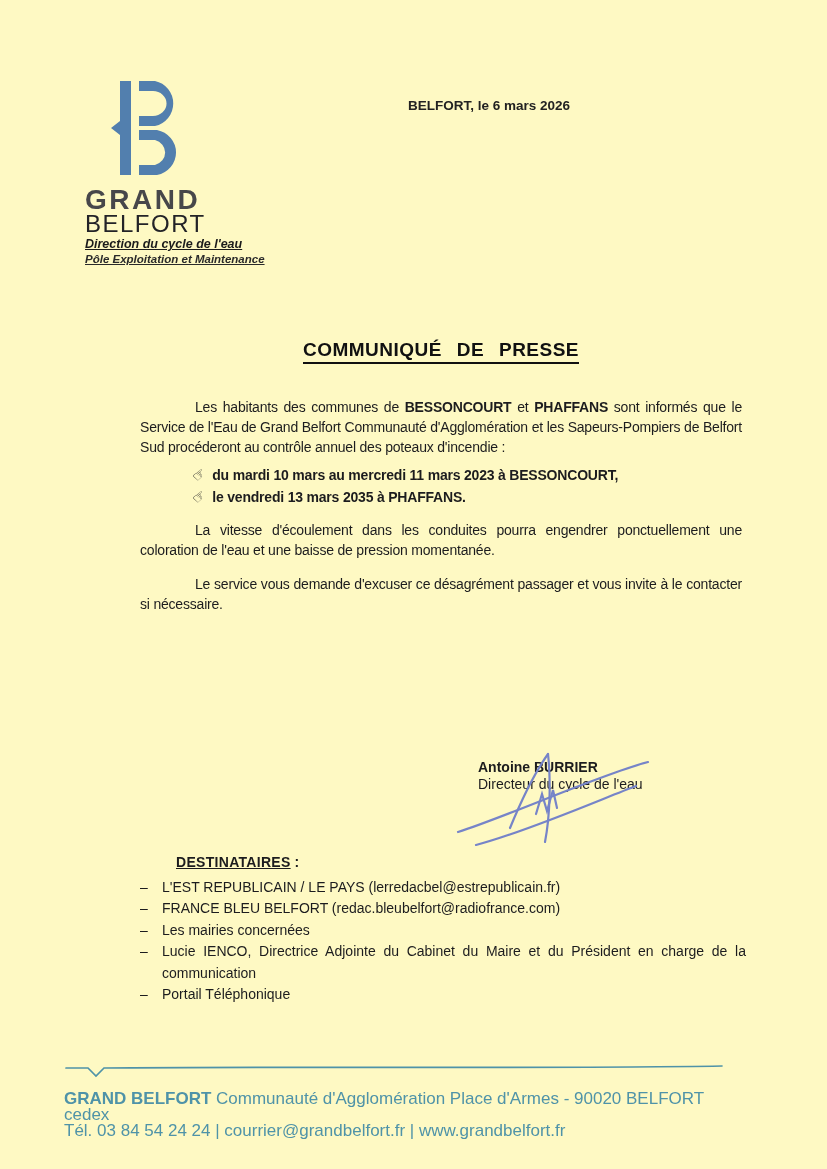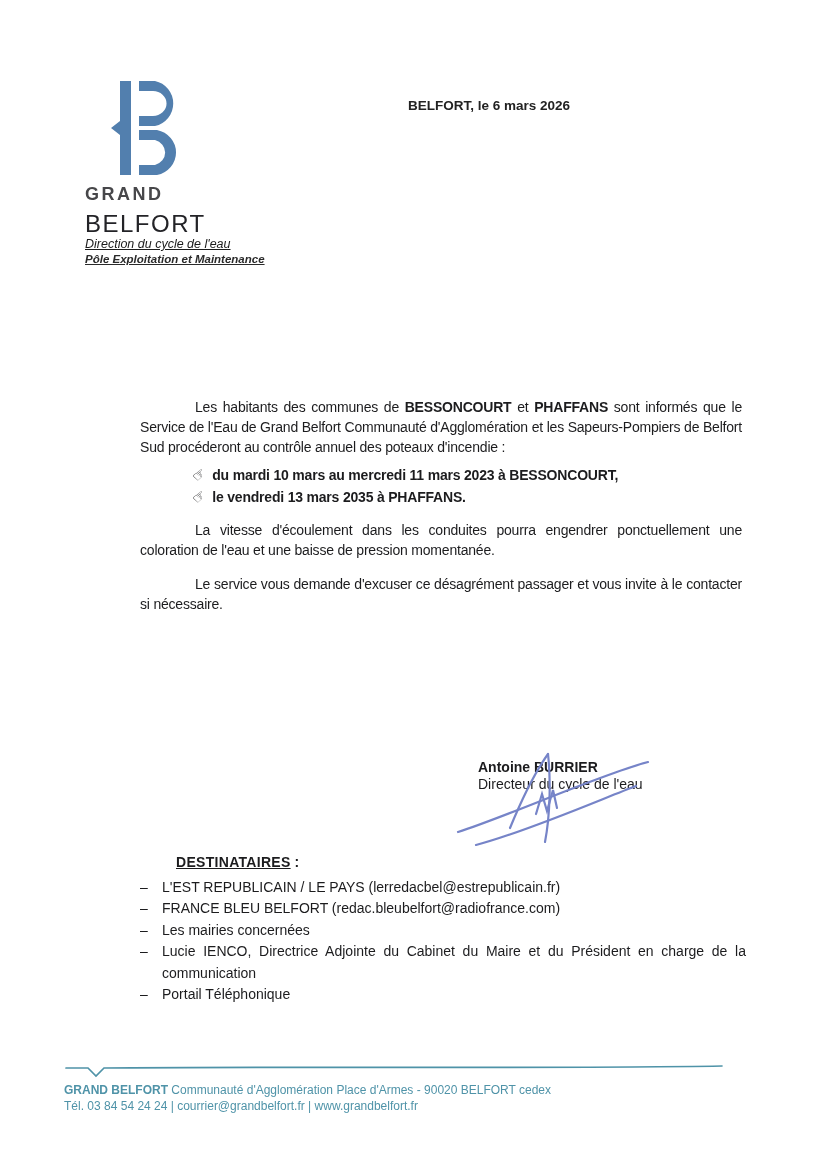--- a/index.html
+++ b/index.html
@@ -1,29 +1,29 @@
 <!DOCTYPE html>
 <html><head>
 <meta charset="utf-8">
 <style>
   html,body{margin:0;padding:0;background:#e8e8e8;}
   .page{
     position:relative;width:827px;height:1169px;margin:0 auto;
-    background:#ffffff;overflow:hidden;
+    background:#fef9c3;overflow:hidden;
     font-family:"Liberation Sans","DejaVu Sans",sans-serif;
     color:#1c1c1e;
   }
   
   .date-line{position:absolute;left:408px;top:98px;font-size:13.5px;font-weight:bold;color:#222;}
   
   .logo{position:absolute;left:85px;top:80px;width:170px;}
   .logo svg.bmark{display:block;margin-left:13px;}
-  .logo-grand{position:absolute;left:0;top:104px;font-size:18px;font-weight:bold;letter-spacing:2.5px;color:#47474a;}
+  .logo-grand{position:absolute;left:0;top:104px;font-size:28px;font-weight:bold;letter-spacing:2.5px;color:#47474a;}
   .logo-belfort{position:absolute;left:0;top:130px;font-size:24px;letter-spacing:1.5px;color:#232327;}
-  .logo-dept1{position:absolute;left:0;top:157px;font-size:12.5px;font-weight:normal;font-style:italic;text-decoration:underline;color:#1b1b1b;white-space:nowrap;}
+  .logo-dept1{position:absolute;left:0;top:157px;font-size:12.5px;font-weight:bold;font-style:italic;text-decoration:underline;color:#1b1b1b;white-space:nowrap;}
   .logo-dept2{position:absolute;left:0;top:173px;font-size:11.5px;font-weight:bold;font-style:italic;text-decoration:underline;color:#2a2a2a;white-space:nowrap;text-align:center;}
   
   .title-wrap{position:absolute;left:140px;top:339px;width:602px;text-align:center;}
   .title-text{display:inline-block;font-size:19px;font-weight:bold;letter-spacing:0.5px;word-spacing:9px;color:#111;
     border-bottom:2px solid #111;padding-bottom:1px;}
   
   .body-block{position:absolute;left:140px;top:397px;width:602px;font-size:14px;line-height:20px;letter-spacing:-0.2px;text-align:justify;}
   .body-block p{margin:0;text-indent:55px;}
   .body-block p.after{margin-top:14px;}
   .b{font-weight:bold;}
@@ -37,21 +37,21 @@
   
   .recips{position:absolute;left:140px;top:852px;width:606px;font-size:14px;line-height:21.5px;}
   .recips-head{font-weight:bold;padding-left:36px;}
   .recips-head .w{text-decoration:underline;letter-spacing:0.3px;}
   .recips ul{list-style:none;margin:3px 0 0 0;padding:0;}
   .recips li{display:flex;align-items:flex-start;}
   .dash{flex:0 0 22px;}
   .recips li .txt{flex:1 1 auto;text-align:justify;}
   
   .footer{position:absolute;left:64px;top:1060px;width:680px;color:#4f93a8;}
-  .footer-text{margin-top:0;font-size:12px;line-height:16px;color:#4f93a8;}
+  .footer-text{margin-top:9px;font-size:17px;line-height:16px;color:#4f93a8;}
   .footer-text .b{font-weight:bold;}
 </style>
 </head>
 <body>
 
 <div class="page">
 
   <div class="date-line">BELFORT, le 6 mars 2026</div>
 
   <div class="logo">
@@ -59,20 +59,23 @@
       <path fill="#527fae" d="M22 1 L33 1 L33 95 L22 95 L22 55 L13 48 L22 41 Z"></path>
       <path fill="#527fae" d="M41 1 H57 A23 23 0 0 1 57 46 H41 V36 H55 A13 12 0 0 0 55 11 H41 Z"></path>
       <path fill="#527fae" d="M41 50 H59 A24 23 0 0 1 59 95 H41 V85 H57 A14 13 0 0 0 57 60 H41 Z"></path>
     </svg>
     <div class="logo-grand">GRAND</div>
     <div class="logo-belfort">BELFORT</div>
     <div class="logo-dept1">Direction du cycle de l'eau</div>
     <div class="logo-dept2">Pôle Exploitation et Maintenance</div>
   </div>
 
+  <div class="title-wrap">
+    <span class="title-text">COMMUNIQUÉ DE PRESSE</span>
+  </div>
 
   <div class="body-block">
     <p><span>Les habitants des communes de </span><span class="b">BESSONCOURT</span><span> et </span><span class="b">PHAFFANS</span><span> sont informés que le Service de l'Eau de Grand Belfort Communauté d'Agglomération et les Sapeurs-Pompiers de Belfort Sud procéderont au contrôle annuel des poteaux d'incendie :</span></p>
 
     <ul class="schedule">
       <li>
         <span class="hand">☞</span>
         <span>du mardi 10 mars au mercredi 11 mars 2023 à BESSONCOURT,</span>
       </li>
       <li>

